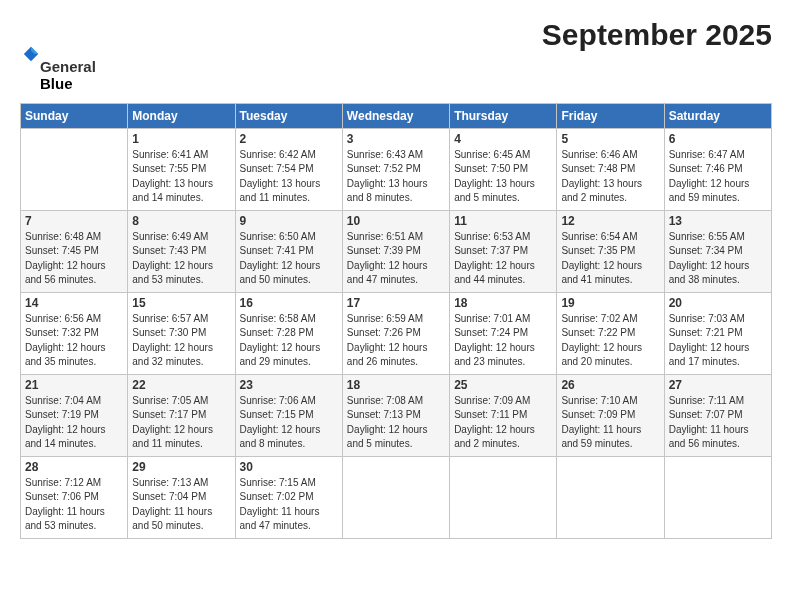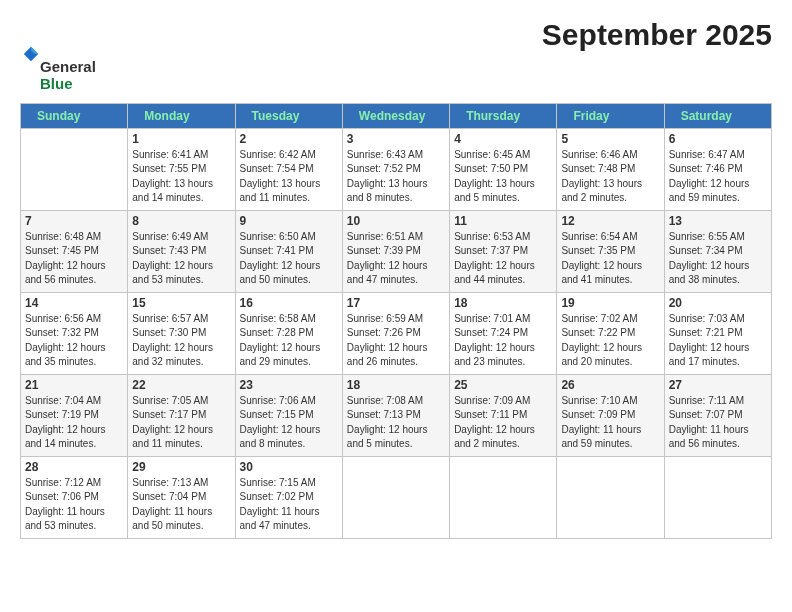--- a/index.html
+++ b/index.html
@@ -27,21 +27,21 @@
       align-items: center;
       margin-top: 4px;
     }
     .logo-text {
       font-size: 15px;
       font-weight: bold;
       line-height: 1.15;
       margin-top: 36px;
     }
     .logo-general { color: #333; }
-    .logo-blue { color: #15803d; }
+    .logo-blue { color: #000000; }
     .logo-icon {
       width: 18px;
       height: 18px;
       margin-left: 2px;
       margin-top: -2px;
     }
     .title-block {
       text-align: right;
       margin-left: 24px;
     }
@@ -55,24 +55,24 @@
       font-size: 15px;
       color: #444;
     }
     .calendar {
       width: 100%;
       border-collapse: collapse;
       table-layout: fixed;
     }
     .calendar th {
       background: #3470b8;
-      color: #86efac;
+      color: #ffffff;
       font-size: 12px;
       font-weight: bold;
-      padding: 5px 16px;
+      padding: 5px 4px;
       text-align: left;
       border: 1px solid #c5c5c5;
     }
     .calendar td {
       border: 1px solid #c5c5c5;
       vertical-align: top;
       padding: 3px 4px;
       font-size: 9.5px;
       color: #333;
       height: 82px;

